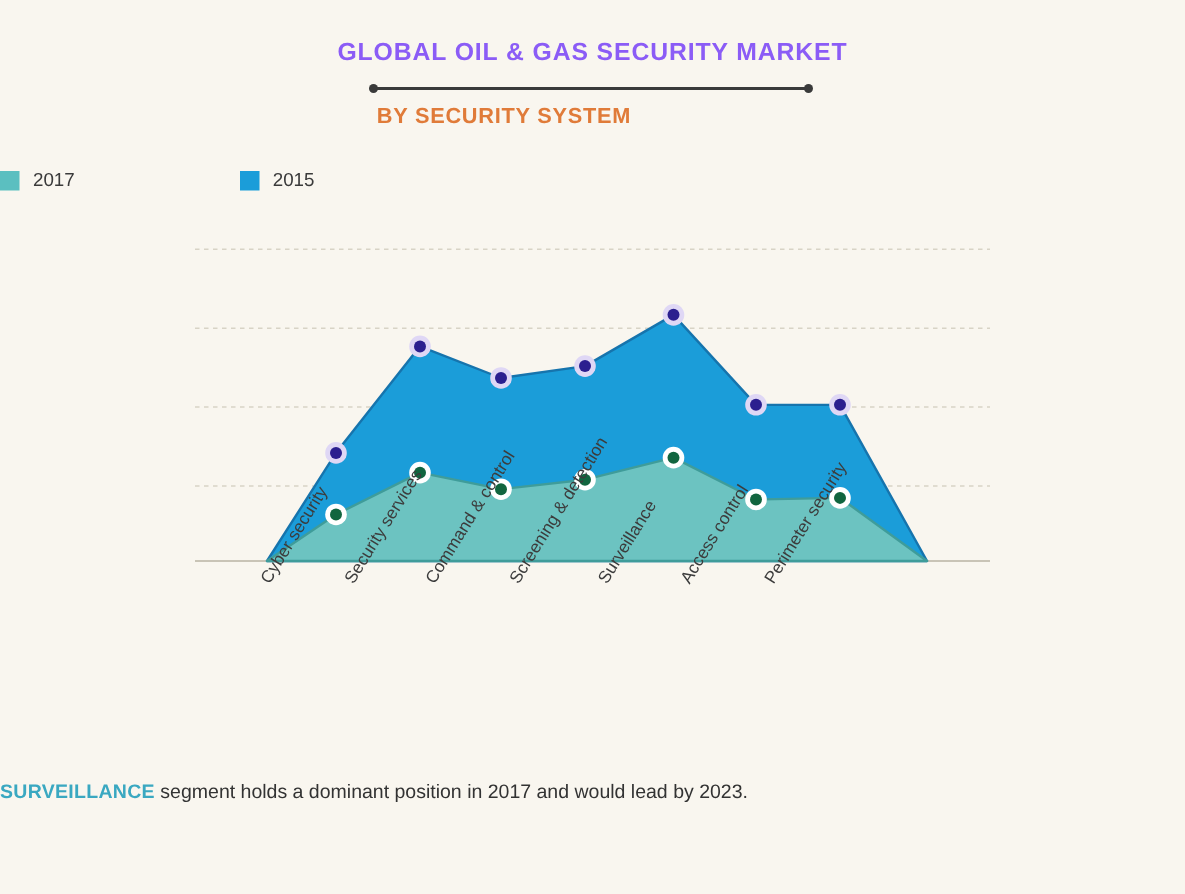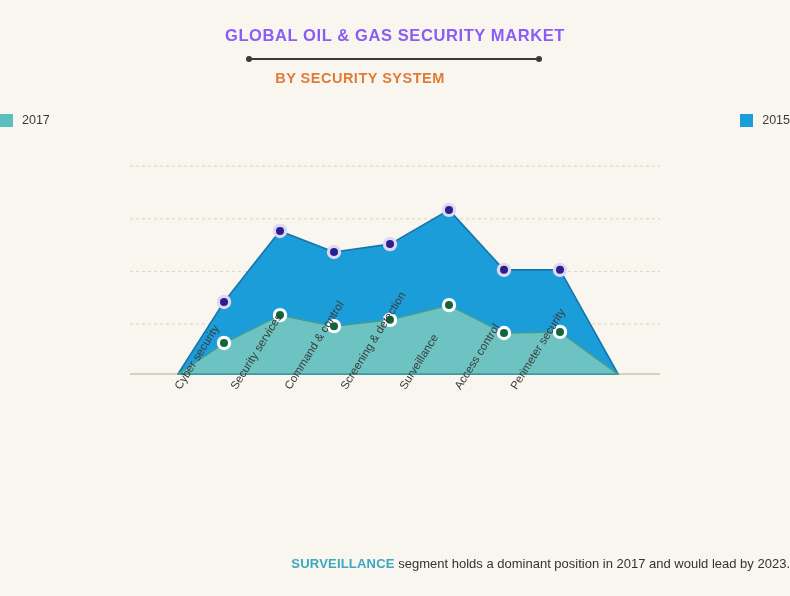--- a/index.html
+++ b/index.html
@@ -62,31 +62,30 @@
   .subtitle {
     position: absolute;
     top: 70px;
     left: 0;
     width: 672px;
     text-align: center;
     font-size: 14.5px;
     font-weight: bold;
     letter-spacing: 0.5px;
     color: #e07b39;
-    padding-left: 24px;
   }
 
   
   .legend {
     position: absolute;
     top: 113px;
     left: 0;
     width: 790px;
     display: flex;
-    justify-content: space-between;
+    justify-content: flex-start;
     gap: 110px;
   }
   .legend-item {
     display: flex;
     align-items: center;
     gap: 9px;
   }
   .legend-swatch {
     width: 13px;
     height: 13px;
@@ -121,24 +120,24 @@
     color: #3c3c3c;
     white-space: nowrap;
     transform-origin: left top;
     transform: rotate(-58deg);
     font-family: "Liberation Sans", sans-serif;
   }
 
   
   .footer {
     position: absolute;
-    top: 556px;
-    left: 0;
-    width: 790px;
-    text-align: right;
+    top: 520px;
+    left: 0;
+    width: 790px;
+    text-align: left;
     font-size: 13px;
     color: #333333;
     font-family: "Liberation Sans", sans-serif;
   }
   .footer .hi {
     color: #3aa8c1;
     font-weight: bold;
     letter-spacing: 0.2px;
   }
 </style>

